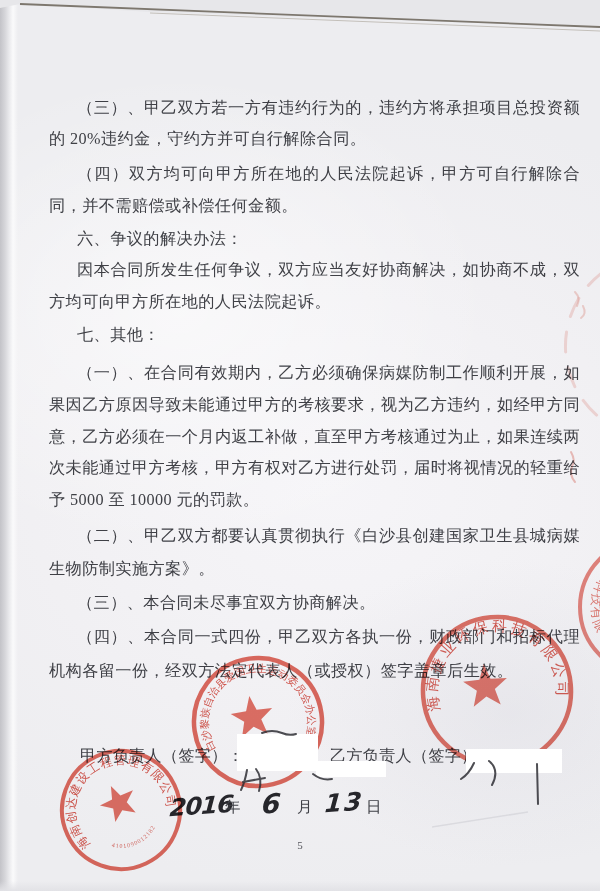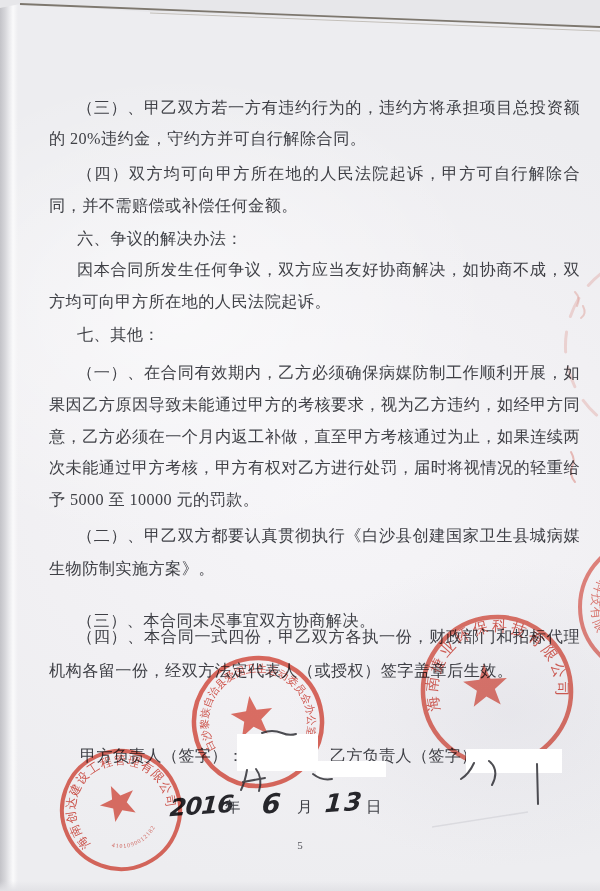--- a/index.html
+++ b/index.html
@@ -33,21 +33,21 @@
     font-size:16.2px;color:#3f4046;letter-spacing:.4px;
     text-align:justify;text-indent:28px;
   }
   .p1{top:80px;line-height:31px;}
   .p2{top:145px;line-height:32px;}
   .p3{top:211px;line-height:31px;}
   .p4{top:241px;line-height:32px;}
   .p5{top:307px;line-height:31px;}
   .p6{top:345px;line-height:31.8px;}
   .p7{top:507px;line-height:33px;}
-  .p8{top:592px;line-height:33px;}
+  .p8{top:574px;line-height:33px;}
   .p9{top:607px;line-height:34px;}
 
   .fieldlabel{position:absolute;font-size:16px;color:#3f4046;letter-spacing:.4px;white-space:nowrap;}
   .stamp-a{left:90px;top:692px;}
   .stamp-b{left:314px;top:692px;}
   .sign-a{left:80px;top:746px;}
   .sign-b{left:330px;top:746px;}
 
   .dateline{position:absolute;left:170px;top:790px;width:260px;height:36px;}
   .dateline .unit{position:absolute;font-size:15.5px;color:#3f4046;top:7px;}

